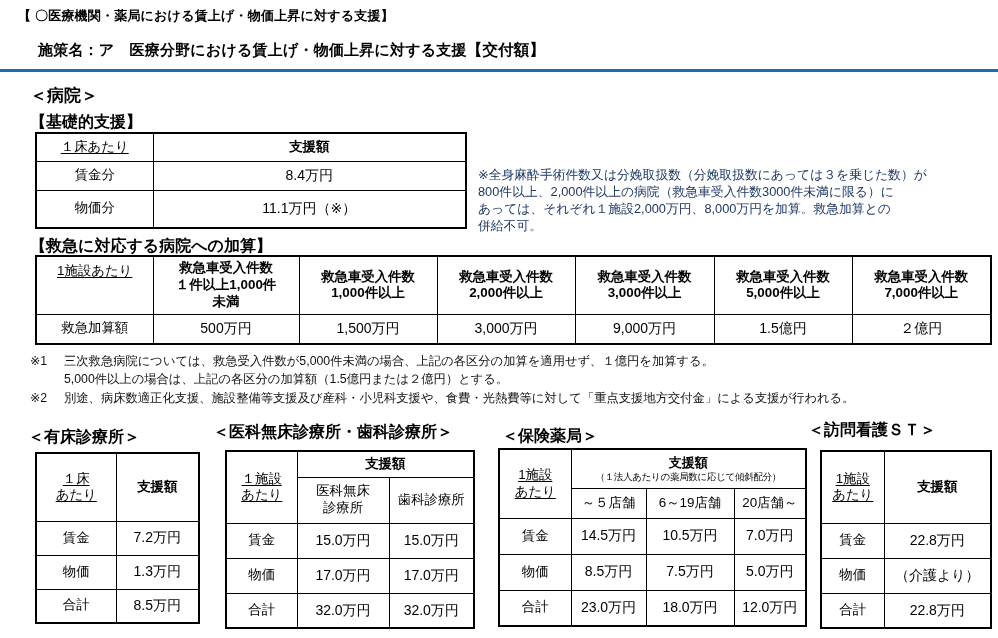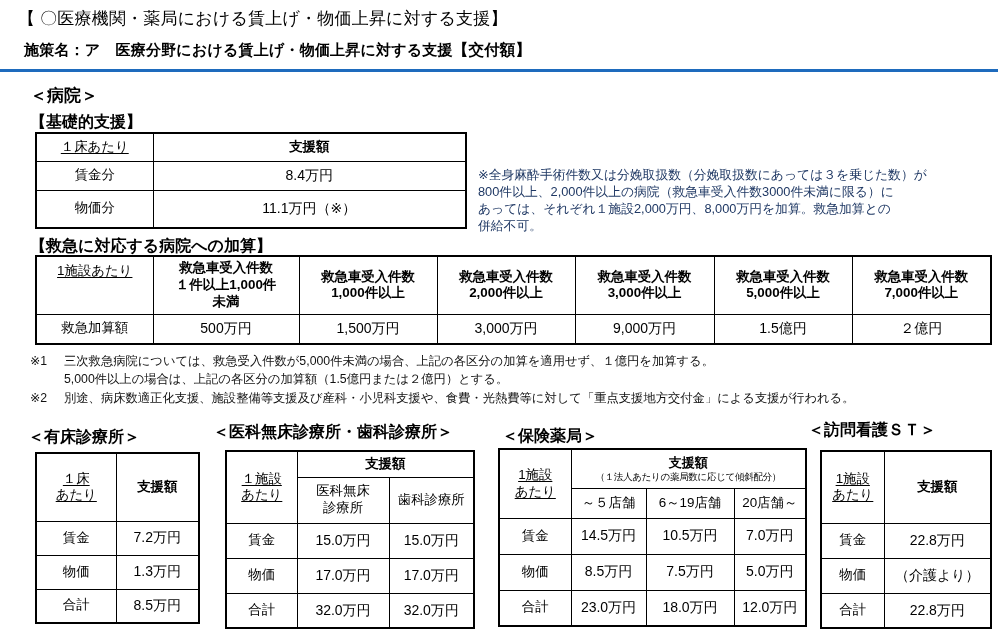--- a/index.html
+++ b/index.html
@@ -3,22 +3,22 @@
 <meta charset="utf-8">
 <style>
   html,body{margin:0;padding:0;background:#fff;}
   .page{
     position:relative;width:998px;height:638px;background:#ffffff;
     font-family:"Liberation Sans","DejaVu Sans",sans-serif;color:#000;
     overflow:hidden;
   }
   .abs{position:absolute;}
   .pre{white-space:pre-line;}
-  .title1{left:18px;top:7px;font-size:17px;font-weight:400;letter-spacing:.2px;}
-  .title2{left:24px;top:40px;font-size:15px;font-weight:600;letter-spacing:.2px;}
+  .title1{left:18px;top:7px;font-size:13px;font-weight:700;letter-spacing:.2px;}
+  .title2{left:38px;top:40px;font-size:15px;font-weight:600;letter-spacing:.2px;}
   .title2 .grant{font-weight:900;font-size:15.5px;}
   .rule{left:0;top:69px;width:998px;height:3px;background:#1e6bbd;}
   .h1{font-size:17px;font-weight:700;}
   .h2{font-size:16px;font-weight:800;}
   .h3{font-size:16px;font-weight:800;}
   .note{left:478px;top:166px;width:514px;font-size:12.8px;line-height:17px;color:#1f3864;}
   .fn{left:30px;width:966px;display:flex;font-size:12.3px;line-height:18px;color:#111;}
   .fn .fnm{width:34px;flex:0 0 34px;}
   .fn .fnt{flex:1;}
   table.tbl{border-collapse:collapse;table-layout:fixed;position:absolute;border:2px solid #000;}

